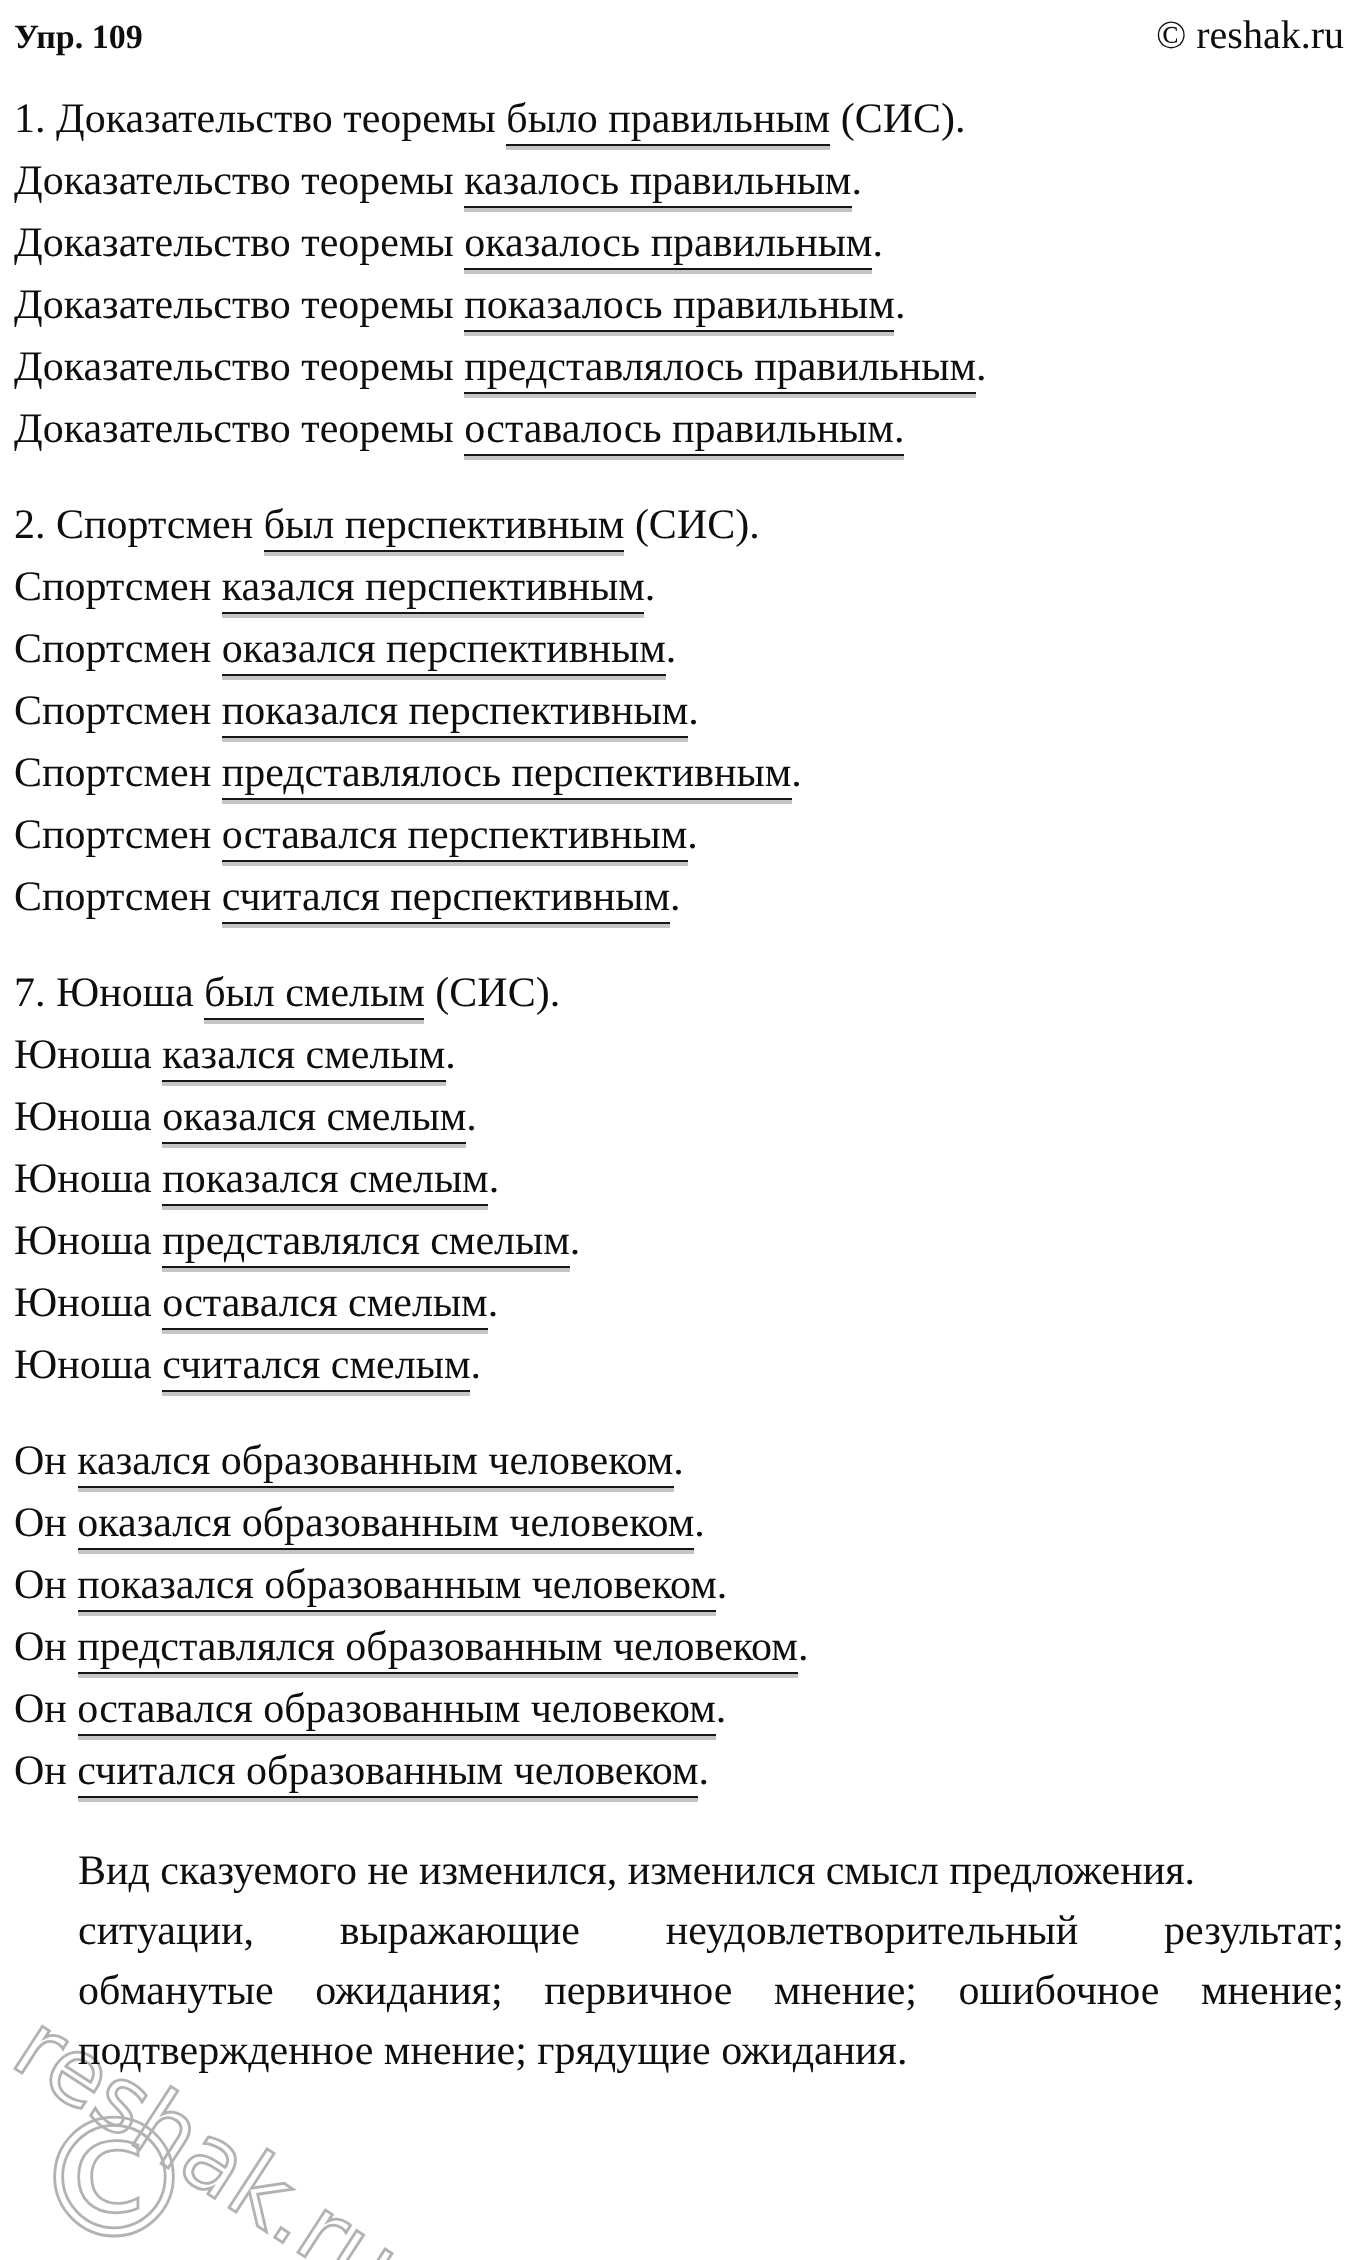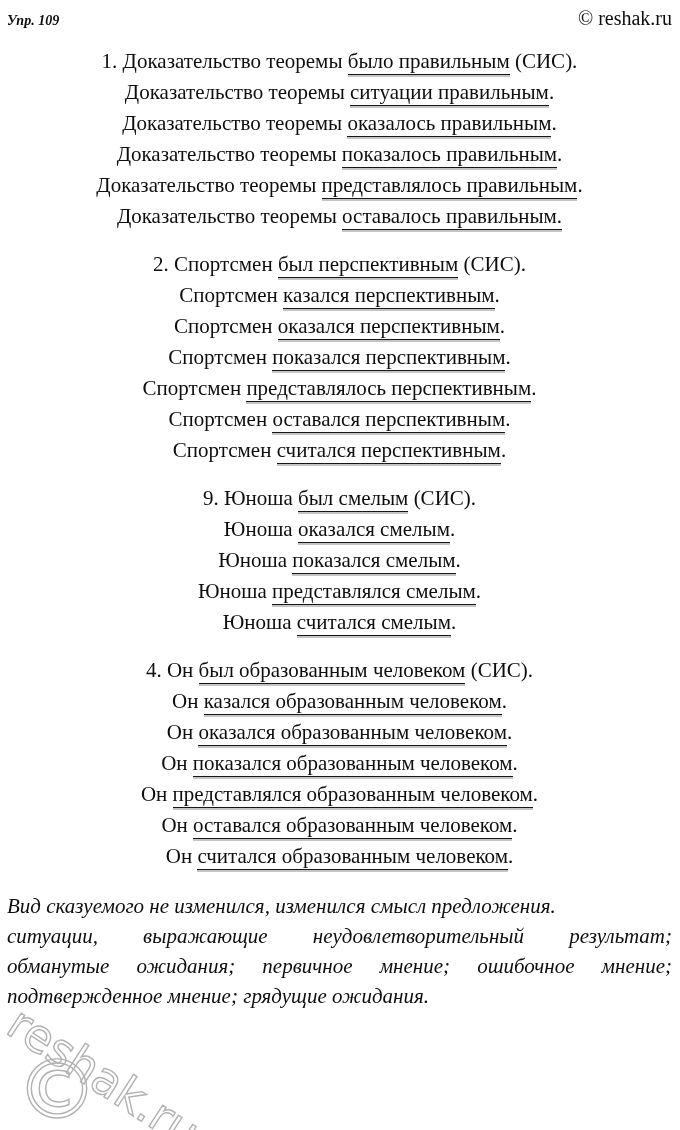--- a/index.html
+++ b/index.html
@@ -30,51 +30,49 @@
     position: relative;
     z-index: 1;
     padding: 5px 8px 0 7px;
   }
   .header-row {
     display: flex;
     justify-content: space-between;
     align-items: baseline;
   }
   .exercise-title {
-    font-style: italic;
     font-weight: bold;
-    font-size: 14px;
+    font-size: 17px;
     line-height: 26px;
   }
   .copyright {
     font-size: 20px;
     line-height: 26px;
   }
   .block {
     margin-top: 17px;
     font-size: 21px;
     line-height: 31px;
-    text-align: center;
   }
   .block.first {
     margin-top: 12px;
   }
   .line {
     white-space: nowrap;
   }
   .u {
     border-bottom: 1.7px solid #161616;
     box-shadow: 0 2px 0 #c5c5c5;
     padding-bottom: 0.5px;
   }
   .conclusion {
     margin-top: 19px;
-    font-style: italic;
     font-size: 21px;
     line-height: 30px;
+    margin-left: 32px;
   }
   .pl.just {
     text-align: justify;
     text-align-last: justify;
   }
 </style>
 </head>
 <body>
 
 <div class="page">
@@ -88,44 +86,45 @@
 
   <div class="content">
 
     <div class="header-row">
       <span class="exercise-title">Упр. 109</span>
       <span class="copyright">© reshak.ru</span>
     </div>
 
     <div class="block first">
         <div class="line"><span>1. Доказательство теоремы </span><span class="u">было правильным</span><span> (СИС).</span></div>
-        <div class="line"><span>Доказательство теоремы </span><span class="u">ситуации правильным</span><span>.</span></div>
+        <div class="line"><span>Доказательство теоремы </span><span class="u">казалось правильным</span><span>.</span></div>
         <div class="line"><span>Доказательство теоремы </span><span class="u">оказалось правильным</span><span>.</span></div>
         <div class="line"><span>Доказательство теоремы </span><span class="u">показалось правильным</span><span>.</span></div>
         <div class="line"><span>Доказательство теоремы </span><span class="u">представлялось правильным</span><span>.</span></div>
         <div class="line"><span>Доказательство теоремы </span><span class="u">оставалось правильным.</span><span></span></div>
       </div>
     <div class="block">
         <div class="line"><span>2. Спортсмен </span><span class="u">был перспективным</span><span> (СИС).</span></div>
         <div class="line"><span>Спортсмен </span><span class="u">казался перспективным</span><span>.</span></div>
         <div class="line"><span>Спортсмен </span><span class="u">оказался перспективным</span><span>.</span></div>
         <div class="line"><span>Спортсмен </span><span class="u">показался перспективным</span><span>.</span></div>
         <div class="line"><span>Спортсмен </span><span class="u">представлялось перспективным</span><span>.</span></div>
         <div class="line"><span>Спортсмен </span><span class="u">оставался перспективным</span><span>.</span></div>
         <div class="line"><span>Спортсмен </span><span class="u">считался перспективным</span><span>.</span></div>
       </div>
     <div class="block">
-        <div class="line"><span>9. Юноша </span><span class="u">был смелым</span><span> (СИС).</span></div>
+        <div class="line"><span>7. Юноша </span><span class="u">был смелым</span><span> (СИС).</span></div>
+        <div class="line"><span>Юноша </span><span class="u">казался смелым</span><span>.</span></div>
         <div class="line"><span>Юноша </span><span class="u">оказался смелым</span><span>.</span></div>
         <div class="line"><span>Юноша </span><span class="u">показался смелым</span><span>.</span></div>
         <div class="line"><span>Юноша </span><span class="u">представлялся смелым</span><span>.</span></div>
+        <div class="line"><span>Юноша </span><span class="u">оставался смелым</span><span>.</span></div>
         <div class="line"><span>Юноша </span><span class="u">считался смелым</span><span>.</span></div>
       </div>
     <div class="block">
-        <div class="line"><span>4. Он </span><span class="u">был образованным человеком</span><span> (СИС).</span></div>
         <div class="line"><span>Он </span><span class="u">казался образованным человеком</span><span>.</span></div>
         <div class="line"><span>Он </span><span class="u">оказался образованным человеком</span><span>.</span></div>
         <div class="line"><span>Он </span><span class="u">показался образованным человеком</span><span>.</span></div>
         <div class="line"><span>Он </span><span class="u">представлялся образованным человеком</span><span>.</span></div>
         <div class="line"><span>Он </span><span class="u">оставался образованным человеком</span><span>.</span></div>
         <div class="line"><span>Он </span><span class="u">считался образованным человеком</span><span>.</span></div>
       </div>
 
     <div class="conclusion">
       <div class="intro">Вид сказуемого не изменился, изменился смысл предложения.</div>

